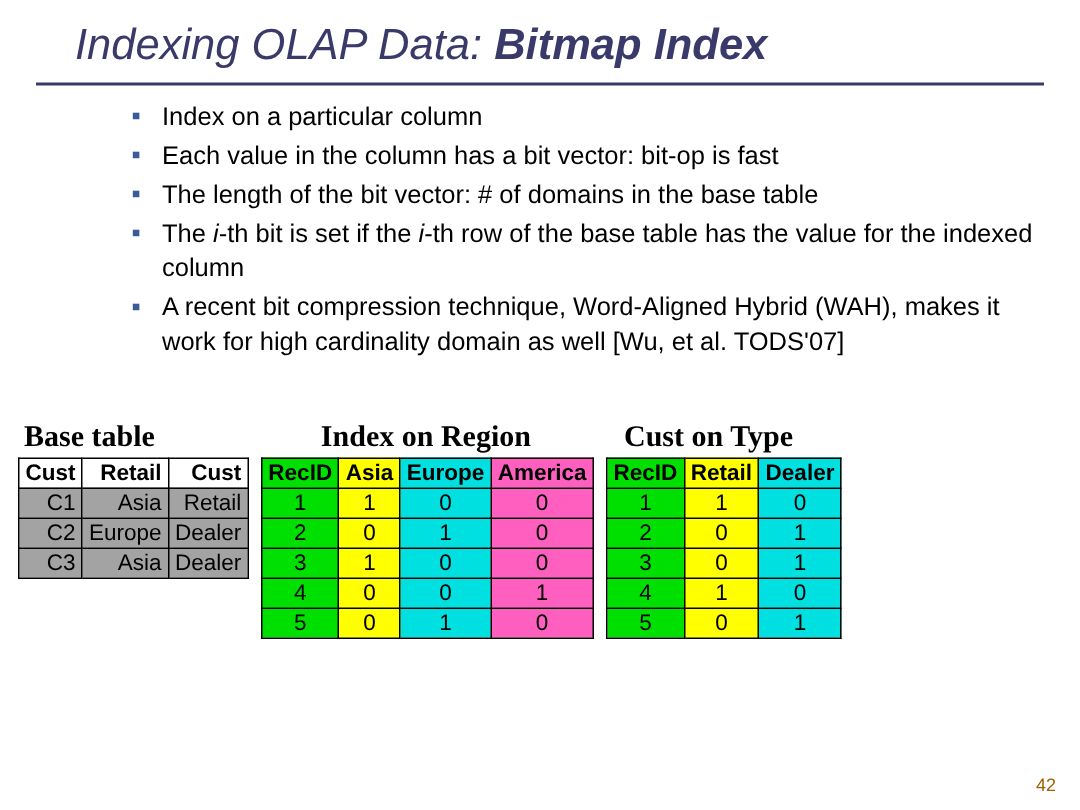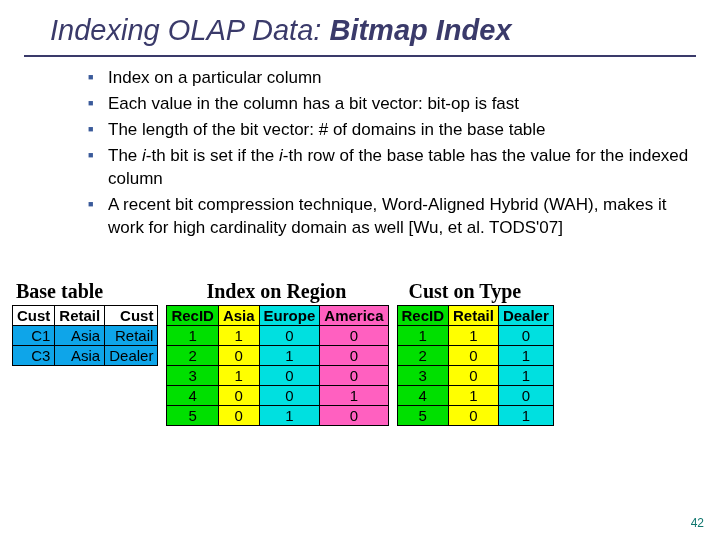--- a/index.html
+++ b/index.html
@@ -60,35 +60,35 @@
     border-collapse: collapse;
     font-size: 15px;
   }
   td, th {
     border: 1px solid #000;
     padding: 1px 4px;
     text-align: right;
     font-weight: normal;
   }
   .base th { background: #fff; font-weight: bold; }
-  .base td { background: #0ea5e9; }
+  .base td { background: #a3a3a3; }
 
   .idx th { font-weight: bold; text-align: left; }
   .idx td { text-align: center; font-family: Arial; }
   .hdr-green  { background: #00e000; }
   .hdr-yellow { background: #ffff00; }
   .hdr-cyan   { background: #00e0e0; }
   .hdr-pink   { background: #ff60c0; }
 
   .pagenum {
     position: absolute;
     right: 16px;
     bottom: 10px;
     font-size: 12px;
-    color: #0f766e;
+    color: #a16207;
   }
 </style>
 </head>
 <body>
 
 <div class="title">
   <span>Indexing OLAP Data: </span><span class="bold">Bitmap Index</span>
 </div>
 <hr class="hr">
 
@@ -110,20 +110,25 @@
       <tbody>
           <tr>
         <th>Cust</th>
         <th>Retail</th>
         <th>Cust</th>
       </tr>
       <tr>
             <td>C1</td>
             <td>Asia</td>
             <td>Retail</td>
+          </tr>
+      <tr>
+            <td>C2</td>
+            <td>Europe</td>
+            <td>Dealer</td>
           </tr>
       <tr>
             <td>C3</td>
             <td>Asia</td>
             <td>Dealer</td>
           </tr>
     </tbody>
       </table>
   </div>
 

